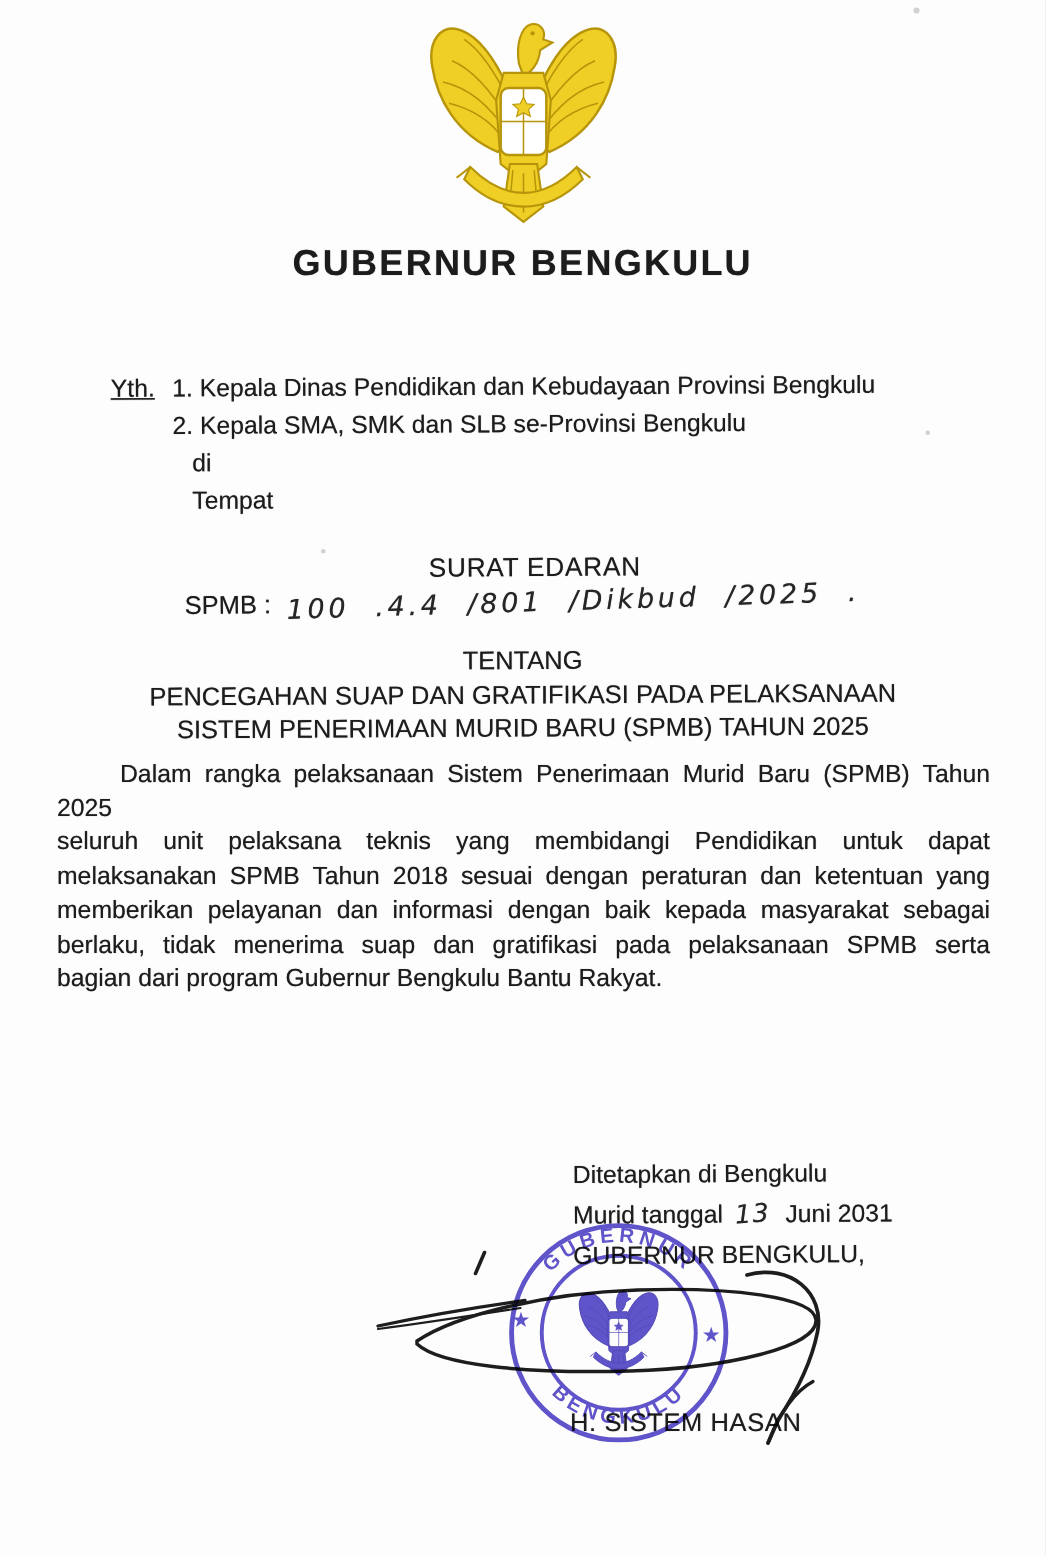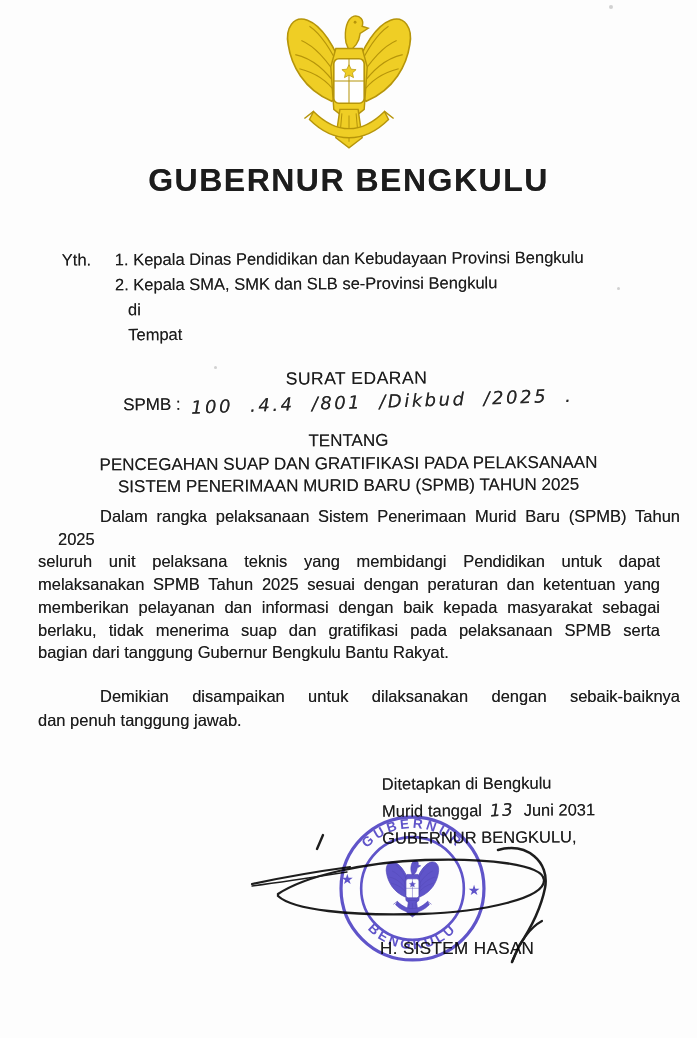--- a/index.html
+++ b/index.html
@@ -10,46 +10,46 @@
     font-family:"Liberation Sans", sans-serif;
     color:var(--ink,#1c1c1c);
   }
   .page *{box-sizing:border-box;}
   .scantext{ text-shadow:0 0 .55px rgba(10,10,10,.6); }
 
   
   .emblem{ position:absolute; left:283px; top:6px; width:132px; height:152px; }
   .letter-title{
     position:absolute; left:0; top:162px; width:697px; text-align:center;
-    font-size:32px; font-weight:700; letter-spacing:1.5px;
+    font-size:24px; font-weight:700; letter-spacing:1.5px;
   }
 
   
   .recipient{ position:absolute; left:58px; top:246px; font-size:16.5px; line-height:25px; transform:rotate(-0.3deg); }
-  .recipient .salutation{ position:absolute; left:4px; top:0; }
+  .recipient .salutation{ position:absolute; left:16px; top:0;text-decoration:underline; }
   .recipient .rlist{ margin-left:57px; width:560px; }
   .recipient .sub{ margin-left:13px; }
 
   
   .doc-type{ position:absolute; left:8px; top:368px; width:697px; text-align:center; font-size:17.5px; letter-spacing:.5px; transform:rotate(-0.4deg); }
   .nomor-line{ position:absolute; left:0; top:391px; width:697px; text-align:center; font-size:17px; transform:rotate(-0.6deg); }
   .handwrite{
     display:inline-block; font-family:"DejaVu Sans", cursive; font-style:italic;
     font-size:18px; letter-spacing:2.5px; word-spacing:9px;
     transform:rotate(-1.2deg); margin-left:6px; color:#262626;
   }
   .tentang{ position:absolute; left:0; top:430px; width:697px; text-align:center; font-size:17px; line-height:22.5px; transform:rotate(-0.3deg); }
 
   
   .par{ position:absolute; left:38px; width:622px; font-size:16.5px; }
   .par1{ top:505px; line-height:22.7px; }
   .par2{ top:684px; line-height:24px; }
   .tline{ width:622px; white-space:nowrap; }
   .jline{ text-align:justify; text-align-last:justify; white-space:normal; }
-  .indent{ text-indent:42px;margin-left:20px; }
+  .indent{ text-indent:42px; }
 
   
   .closing{ position:absolute; left:382px; top:770px; font-size:16.5px; line-height:27px; transform:rotate(-0.4deg); }
   .date-hand{ font-size:17px; letter-spacing:1px; margin:0 10px 0 8px; transform:rotate(-3deg); }
   .signatory-name{ position:absolute; left:380px; top:939px; font-size:17px; letter-spacing:.4px; }
 
   
   .stamp{ position:absolute; left:336px; top:812px; width:153px; height:153px; color:var(--stamp-purple,#4a3cc4); opacity:.88; mix-blend-mode:multiply; }
   .signature{ position:absolute; left:235px; top:820px; width:350px; height:160px; mix-blend-mode:multiply; }
 
@@ -110,30 +110,26 @@
   </div>
   <div class="tentang scantext">
     <div>TENTANG</div>
     <div>PENCEGAHAN SUAP DAN GRATIFIKASI PADA PELAKSANAAN</div>
     <div>SISTEM PENERIMAAN MURID BARU (SPMB) TAHUN 2025</div>
   </div>
 
   <div class="par par1 scantext">
     <div class="tline jline indent">Dalam rangka pelaksanaan Sistem Penerimaan Murid Baru (SPMB) Tahun 2025</div>
     <div class="tline jline">seluruh unit pelaksana teknis yang membidangi Pendidikan untuk dapat</div>
-    <div class="tline jline">melaksanakan SPMB Tahun 2025 sesuai dengan peraturan dan ketentuan yang</div>
+    <div class="tline jline">melaksanakan SPMB Tahun 2018 sesuai dengan peraturan dan ketentuan yang</div>
     <div class="tline jline">memberikan pelayanan dan informasi dengan baik kepada masyarakat sebagai</div>
     <div class="tline jline">berlaku, tidak menerima suap dan gratifikasi pada pelaksanaan SPMB serta</div>
-    <div class="tline">bagian dari tanggung Gubernur Bengkulu Bantu Rakyat.</div>
+    <div class="tline">bagian dari program Gubernur Bengkulu Bantu Rakyat.</div>
   </div>
 
-  <div class="par par2 scantext">
-    <div class="tline jline indent">Demikian disampaikan untuk dilaksanakan dengan sebaik-baiknya</div>
-    <div class="tline">dan penuh tanggung jawab.</div>
-  </div>
 
   <div class="closing scantext">
     <div>Ditetapkan di Bengkulu</div>
     <div>
       <span>Murid tanggal</span><span class="handwrite date-hand">13</span><span>Juni 2031</span>
     </div>
     <div>GUBERNUR BENGKULU,</div>
   </div>
   <div class="signatory-name scantext">H. SISTEM HASAN</div>
 

